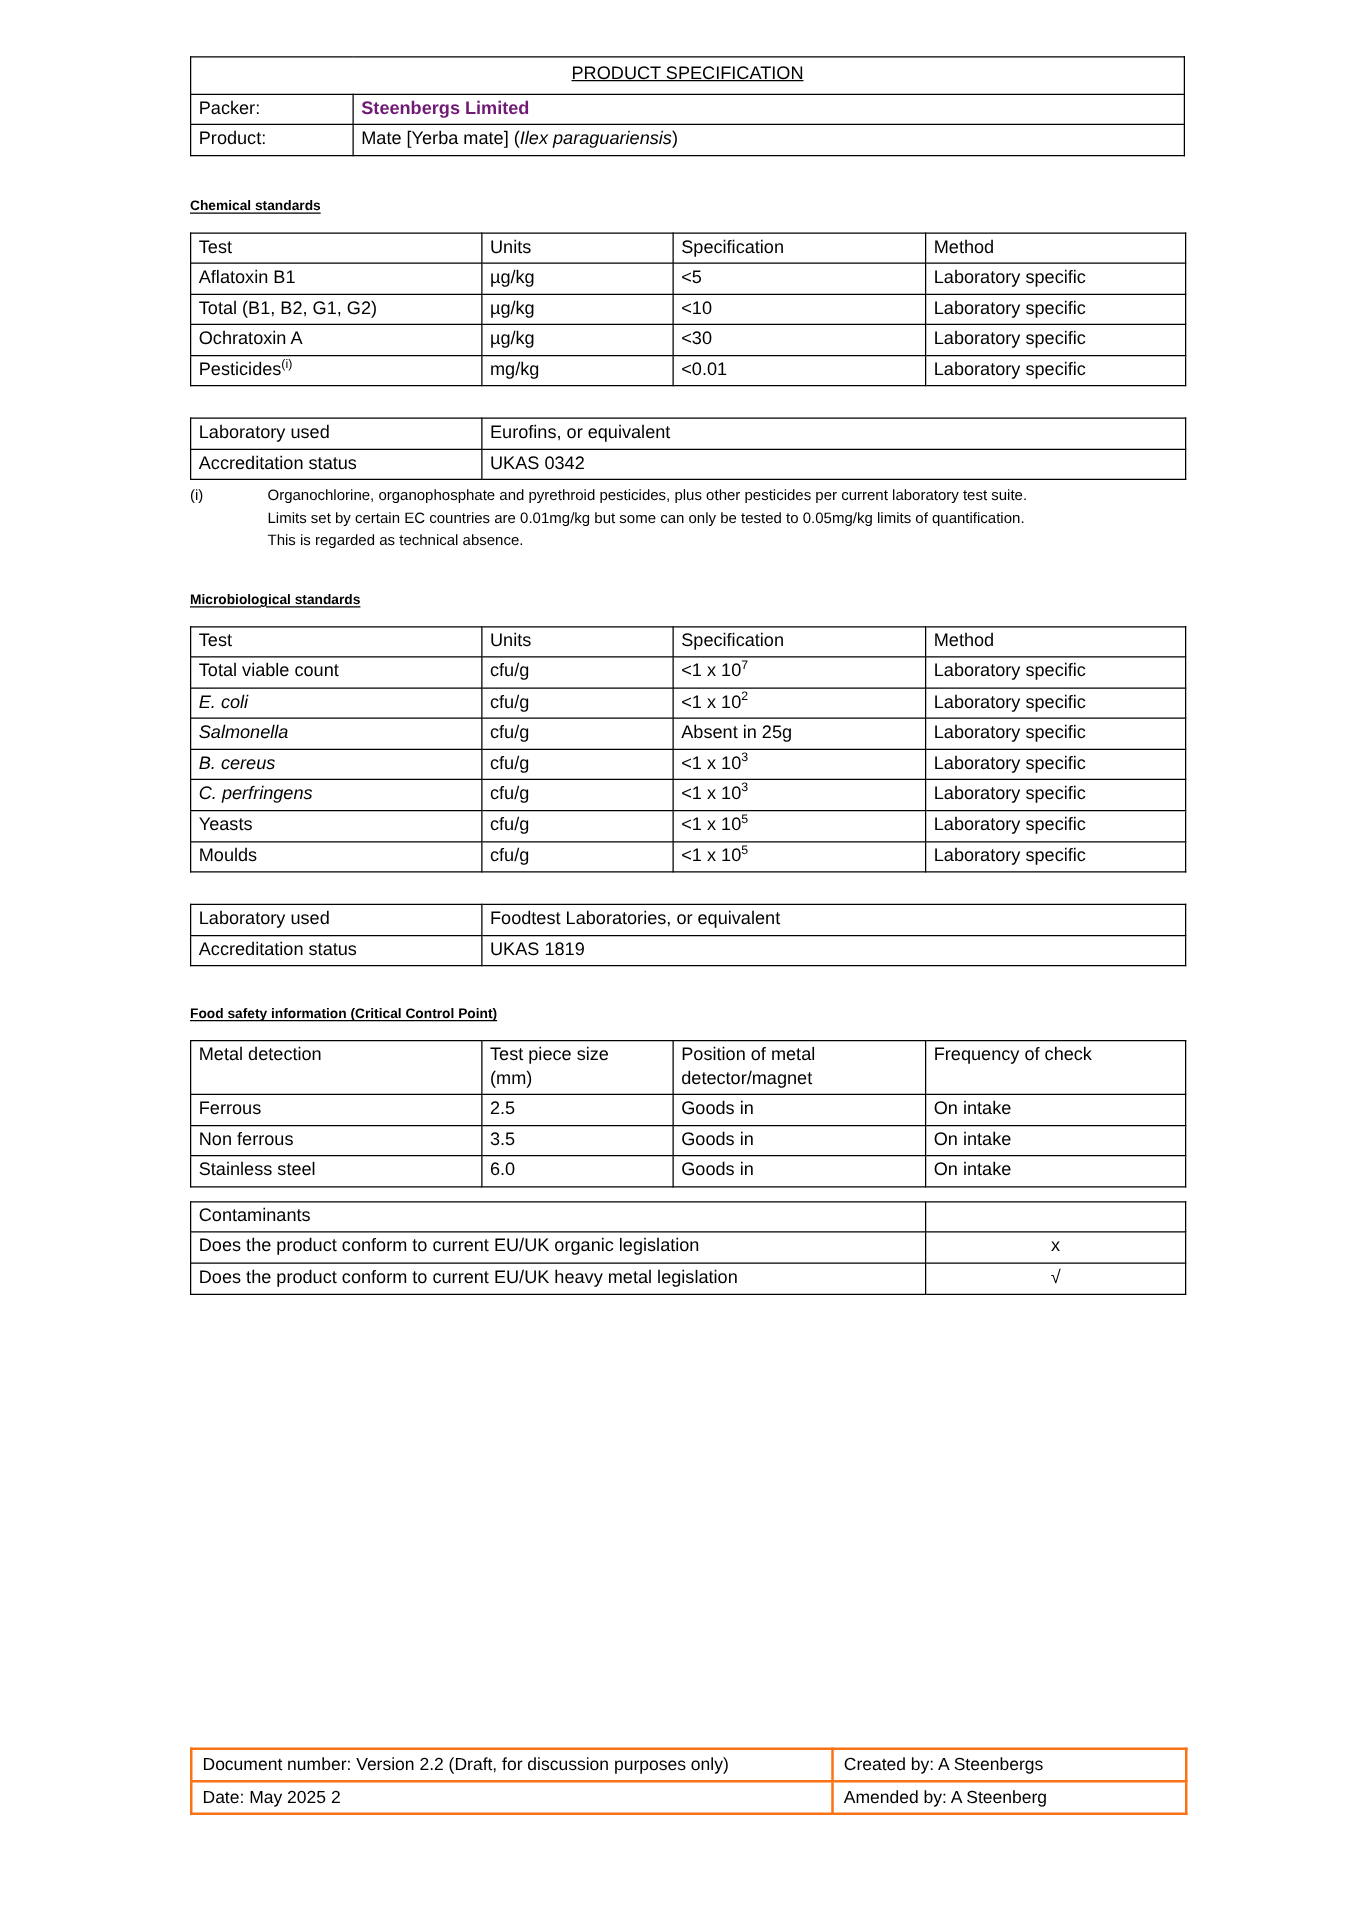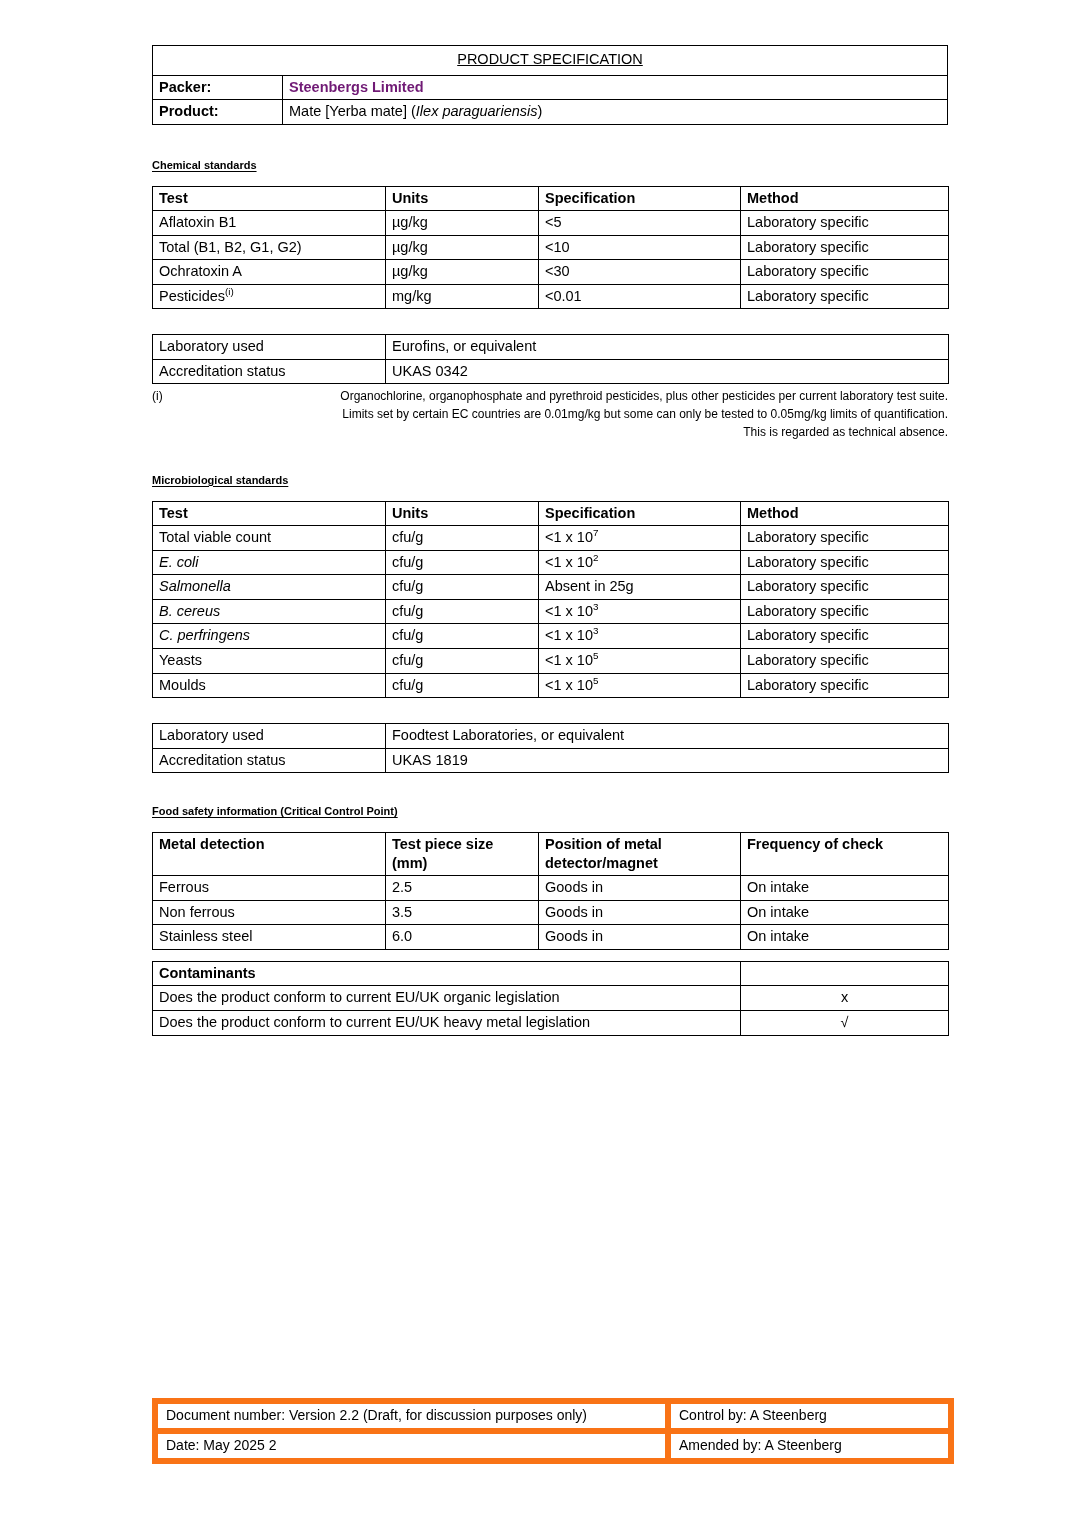--- a/index.html
+++ b/index.html
@@ -33,21 +33,21 @@
     padding: 2px 6px 3px 6px;
     font-size: 14.5px;
     line-height: 1.28;
     vertical-align: top;
     text-align: left;
     font-weight: normal;
     height: 17px;
     box-sizing: border-box;
   }
   table.doc th, table.doc td.hdr {
-    font-weight: bold;
+    font-weight: normal;
   }
 
   
   .title-block { margin-top: 45px; border-radius: 16px; }
   .title-cell {
     text-align: center !important;
     font-size: 21px;
     font-weight: bold;
     padding: 4px 0 6px 0 !important;
   }
@@ -84,38 +84,38 @@
   .center { text-align: center !important; }
 
   
   .footnote {
     margin-top: 4px;
     font-size: 12px;
     line-height: 1.48;
     display: flex;
   }
   .footnote .marker { width: 62px; flex: 0 0 62px; }
-  .footnote .body { flex: 1; text-align: right; }
+  .footnote .body { flex: 1; }
 
   sup { font-size: 0.68em; vertical-align: super; line-height: 0; }
 
   
   .footer {
     position: absolute;
     left: 152px;
     top: 1398px;
     width: 796px;
   }
   table.footer-tbl {
     border-collapse: collapse;
     width: 796px;
     table-layout: fixed;
   }
   table.footer-tbl td {
-    border: 6px solid #f97316;
+    border: 2px solid #f97316;
     padding: 2px 8px 3px 8px;
     font-size: 14px;
     line-height: 1.35;
     vertical-align: top;
   }
   .f1 { width: 513px; }
   .f2 { width: 283px; }
 </style>
 </head>
 <body>
@@ -365,21 +365,21 @@
 
 <div class="footer">
   <table class="footer-tbl">
     <colgroup>
         <col class="f1">
         <col class="f2">
       </colgroup>
     <tbody>
       <tr>
         <td>Document number: Version 2.2 (Draft, for discussion purposes only)</td>
-        <td>Control by: A Steenberg</td>
+        <td>Created by: A Steenbergs</td>
       </tr>
       <tr>
         <td>
           <div class="inner">
             <span>Date: May 2025</span>
             <span class="pgnum">2</span>
           </div>
         </td>
         <td>Amended by: A Steenberg</td>
       </tr>

